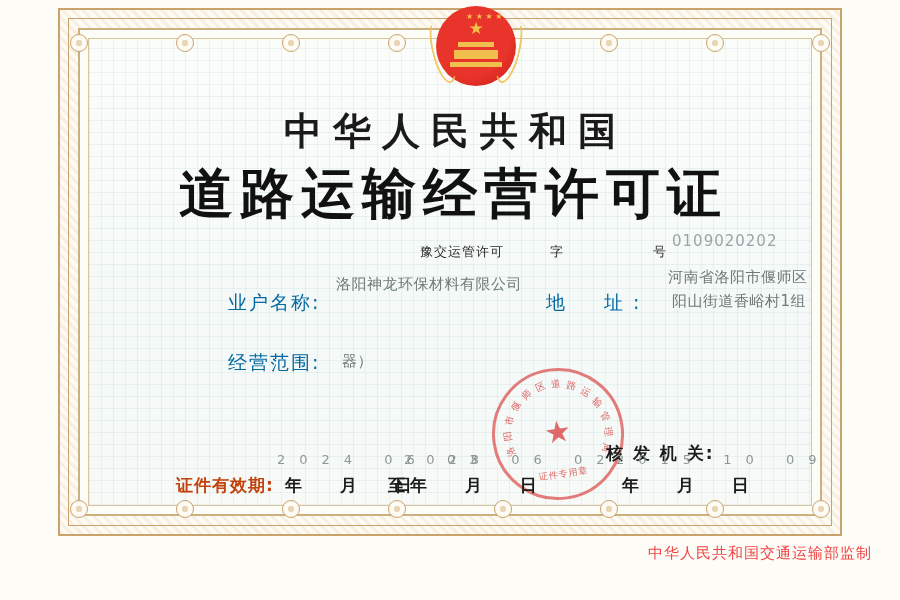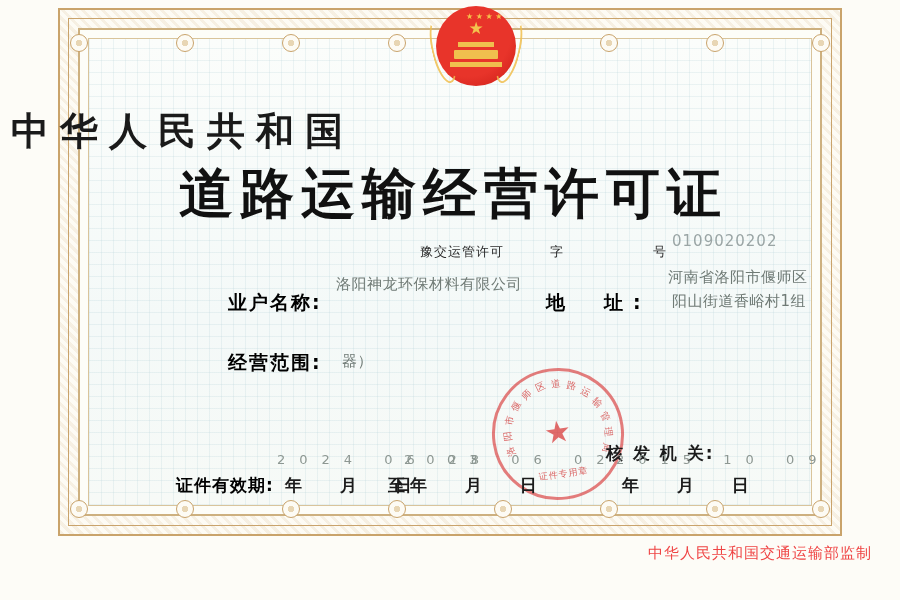--- a/index.html
+++ b/index.html
@@ -142,21 +142,21 @@
     width: 30px; height: 22px;
     color: #f6c04a;
     font-size: 8px;
   }
 
   
   .title-main {
     position: absolute;
     left: 0; top: 106px;
     width: 900px;
-    text-align: left;
+    text-align: center;
     font-family: "DejaVu Sans", "Liberation Sans", sans-serif;
     font-weight: bold;
     font-size: 38px;
     letter-spacing: 11px;
     color: #1a1a1a;
     text-indent: 11px;
   }
   .title-sub {
     position: absolute;
     left: 0; top: 158px;
@@ -189,22 +189,22 @@
     top: 232px;
     font-size: 15px;
     color: #9aa5a5;
     letter-spacing: 1px;
   }
 
   
   .label {
     position: absolute;
     font-size: 19px;
-    font-weight: bold;
-    color: #000000;
+    font-weight: normal;
+    color: #0369a1;
     letter-spacing: 2px;
   }
   .label-name  { left: 228px; top: 290px; }
   .label-addr  { left: 546px; top: 290px; letter-spacing: 10px; }
   .label-scope { left: 228px; top: 350px; }
 
   .value {
     position: absolute;
     font-size: 15px;
     color: #6f7a75;
@@ -215,21 +215,21 @@
   .value-addr2 { left: 672px; top: 292px; }
   .value-scope1 { left: 342px; top: 328px; }
   .value-scope2 { left: 342px; top: 352px; }
 
   
   .valid-label {
     position: absolute;
     left: 176px; top: 474px;
     font-size: 17px;
     font-weight: bold;
-    color: #000000;
+    color: #c2410c;
     letter-spacing: 1px;
   }
   .date-group {
     position: absolute;
     top: 474px;
     font-size: 17px;
     font-weight: bold;
     color: #1b1b1b;
     letter-spacing: 16px;
   }

